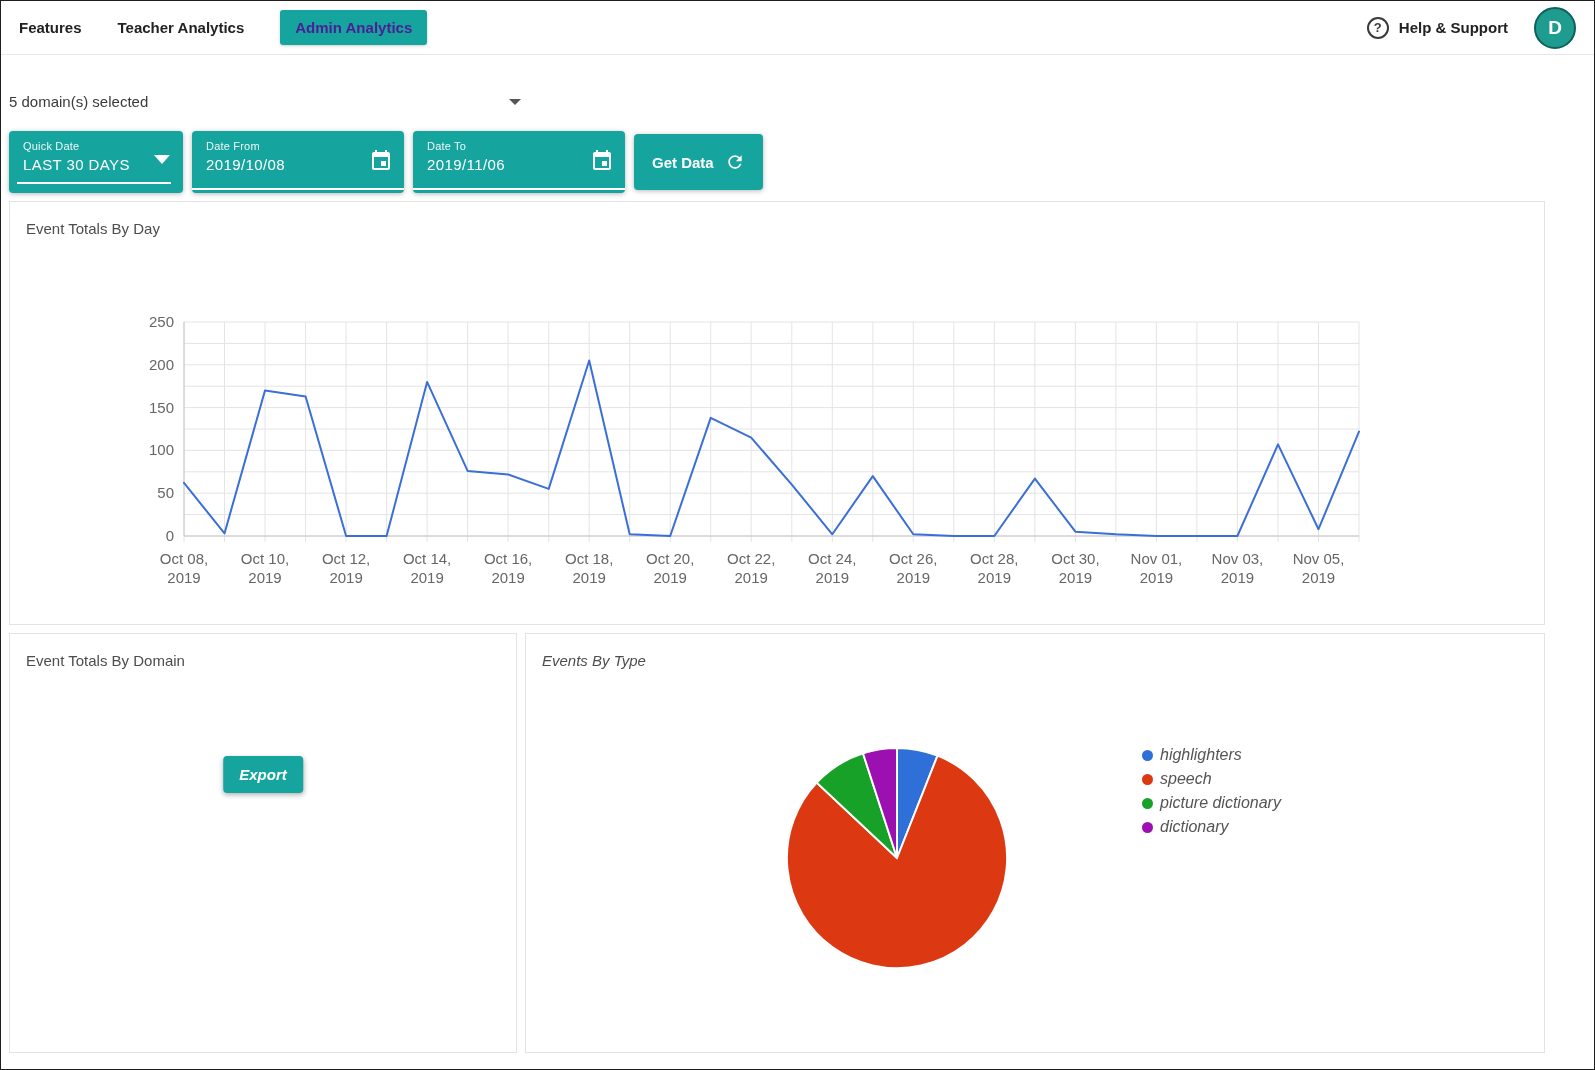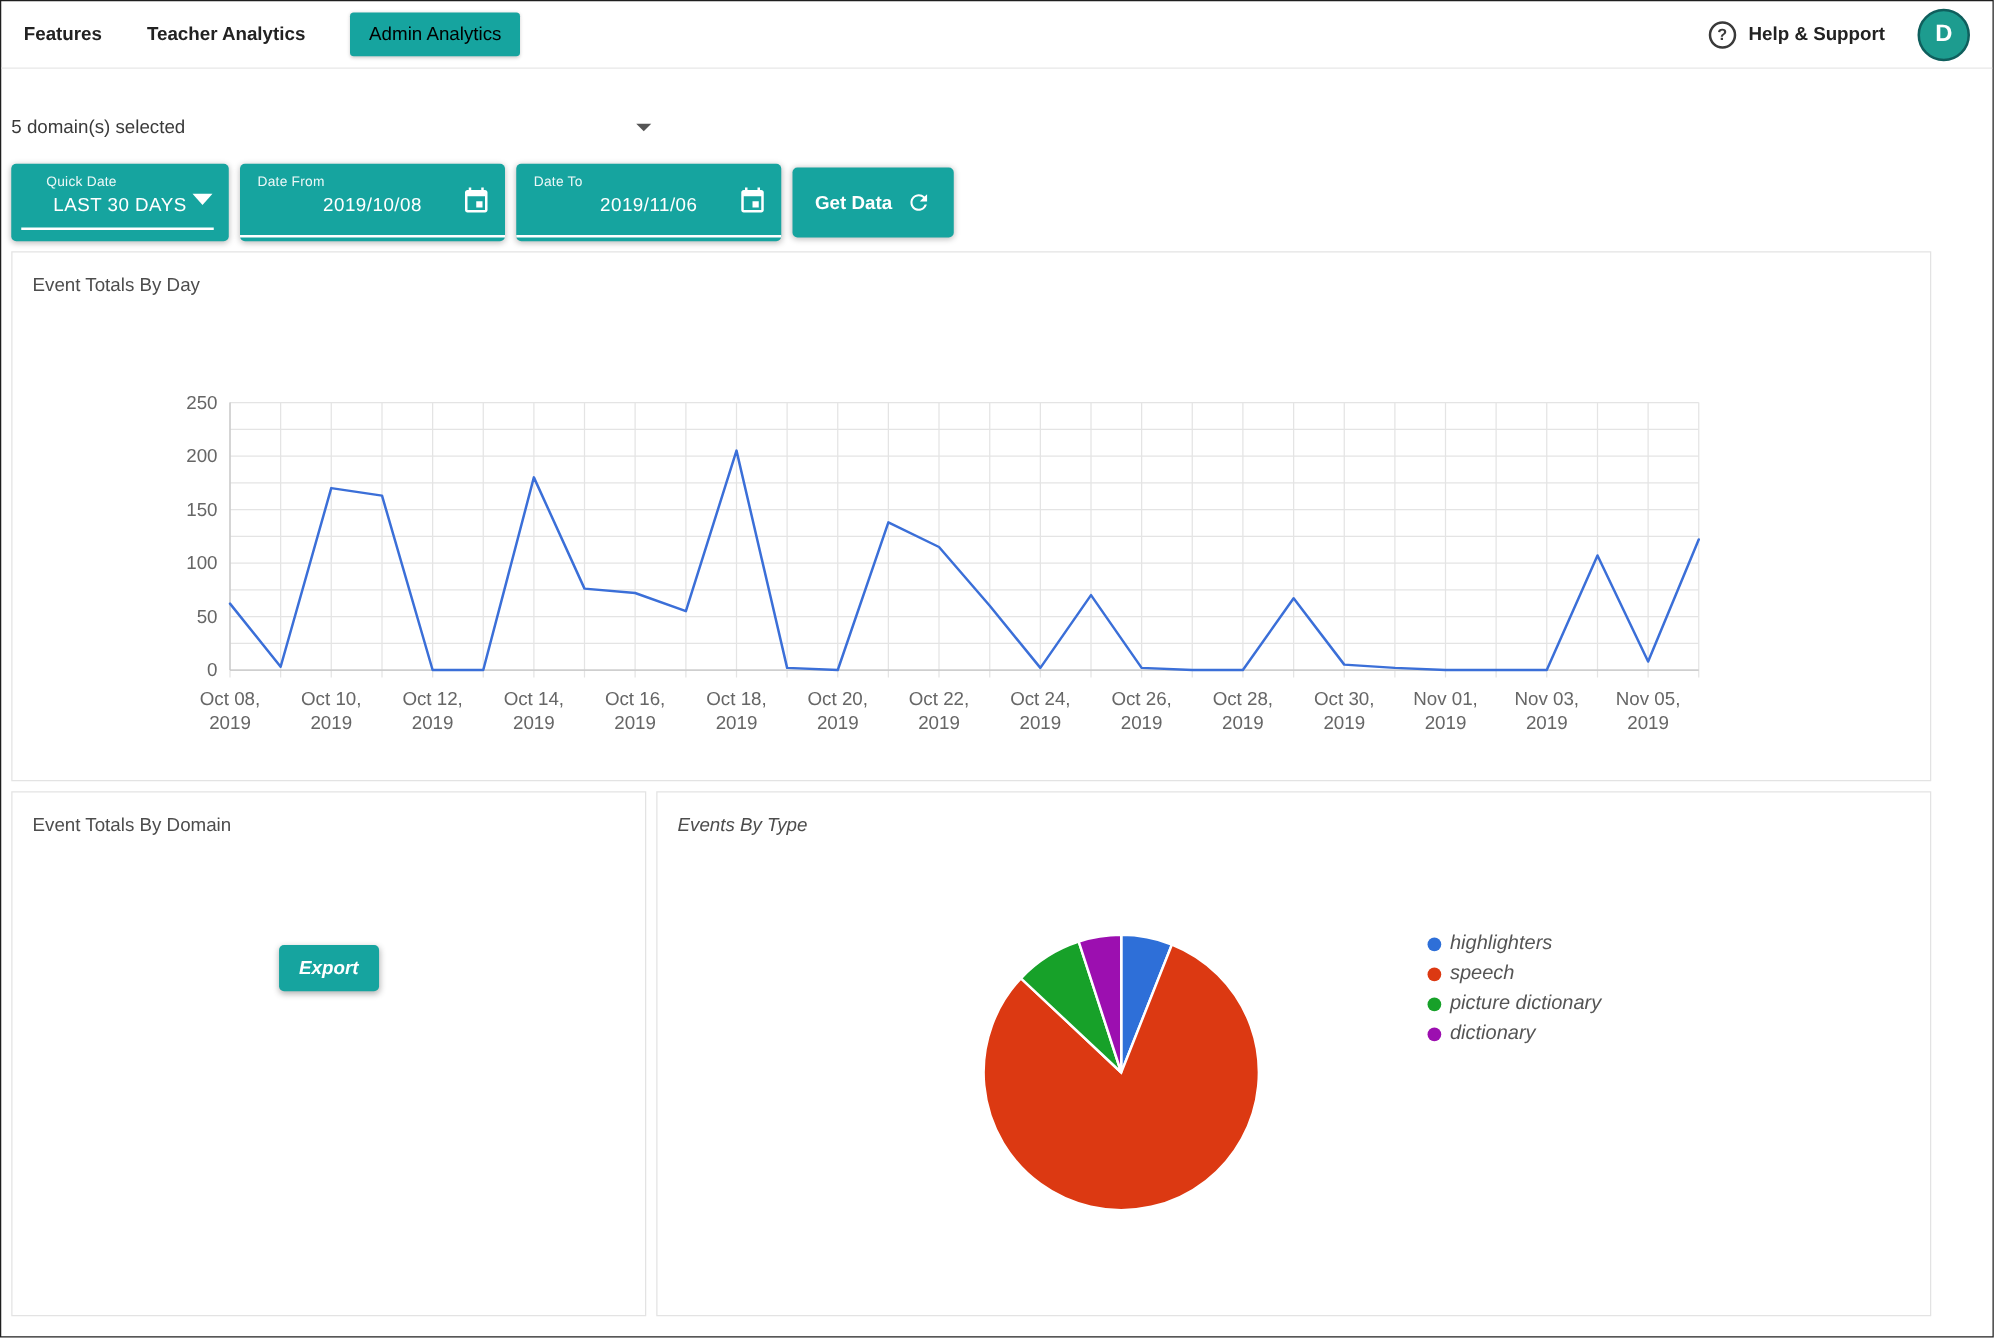--- a/index.html
+++ b/index.html
@@ -3,37 +3,37 @@
 <meta charset="utf-8">
 <style>
   :root { --accent:#16a49f; }
   * { box-sizing:border-box; }
   body { margin:0; font-family:"Liberation Sans",sans-serif; color:#333; background:#fff; }
   .app { position:relative; width:1595px; height:1070px; border:1px solid #1f1f1f; background:#fff; overflow:hidden; }
 
   
   .topbar { display:flex; align-items:center; height:54px; border-bottom:1px solid #e8e8e8; padding:0 18px; }
   .nav-item { font-size:15px; font-weight:700; color:#222; margin-right:36px; cursor:pointer; white-space:nowrap; }
-  .nav-active { background:var(--accent); color:#000000; padding:9px 15px; border-radius:3px; font-size:15px; font-weight:400; box-shadow:0 1px 3px rgba(0,0,0,.2); cursor:pointer; white-space:nowrap; }
+  .nav-active { background:var(--accent); color:#4c1d95; padding:9px 15px; border-radius:3px; font-size:15px; font-weight:700; box-shadow:0 1px 3px rgba(0,0,0,.2); cursor:pointer; white-space:nowrap; }
   .topbar-right { margin-left:auto; display:flex; align-items:center; }
   .help { display:flex; align-items:center; gap:10px; font-size:15px; font-weight:700; color:#222; margin-right:26px; cursor:pointer; }
   .help-circle { width:22px; height:22px; border:2px solid #3a3a3a; border-radius:50%; display:flex; align-items:center; justify-content:center; font-size:13px; font-weight:700; color:#3a3a3a; }
   .avatar { width:42px; height:42px; border-radius:50%; background:#1d9c8f; border:2px solid #0f5f5d; color:#fff; display:flex; align-items:center; justify-content:center; font-size:19px; font-weight:700; cursor:pointer; }
 
   
   .domain-select { position:absolute; top:92px; left:8px; width:512px; display:flex; justify-content:space-between; align-items:center; font-size:15px; color:#3a3a3a; cursor:pointer; }
   .sel-caret { width:0; height:0; border-left:6px solid transparent; border-right:6px solid transparent; border-top:6px solid #555; }
 
   
   .filter-row { position:absolute; top:130px; left:8px; display:flex; gap:9px; align-items:flex-start; }
   .btn-teal { background:var(--accent); color:#fff; border-radius:4px; box-shadow:0 1px 5px rgba(0,0,0,.28); position:relative; cursor:pointer; }
-  .quick-date { width:174px; height:62px; padding:9px 28px 0; }
+  .quick-date { width:174px; height:62px; padding:9px 14px 0; }
   .date-btn { width:212px; height:62px; padding:9px 14px 16px; }
   .small-label { font-size:11px; color:rgba(255,255,255,.92); letter-spacing:.2px; }
-  .big-value { font-size:15px; margin-top:4px; letter-spacing:.4px;text-align:center; }
+  .big-value { font-size:15px; margin-top:4px; letter-spacing:.4px; }
   .quick-underline { position:absolute; left:8px; right:12px; bottom:9px; height:2px; background:#fff; }
   .date-underline { position:absolute; left:0; right:0; bottom:3px; height:2px; background:#fff; }
   .tri-down { position:absolute; right:13px; top:24px; width:0; height:0; border-left:8px solid transparent; border-right:8px solid transparent; border-top:9px solid #fff; }
   .cal-icon { position:absolute; right:11px; top:18px; }
   .get-data { height:56px; margin-top:3px; padding:0 18px; display:flex; align-items:center; gap:11px; font-size:15px; font-weight:700; }
 
   
   .panel { position:absolute; background:#fff; border:1px solid #e3e3e3; }
   .panel-title { position:absolute; top:18px; left:16px; font-size:15px; color:#4d4d4d; }
   #panel-day { left:8px; top:200px; width:1536px; height:424px; }

